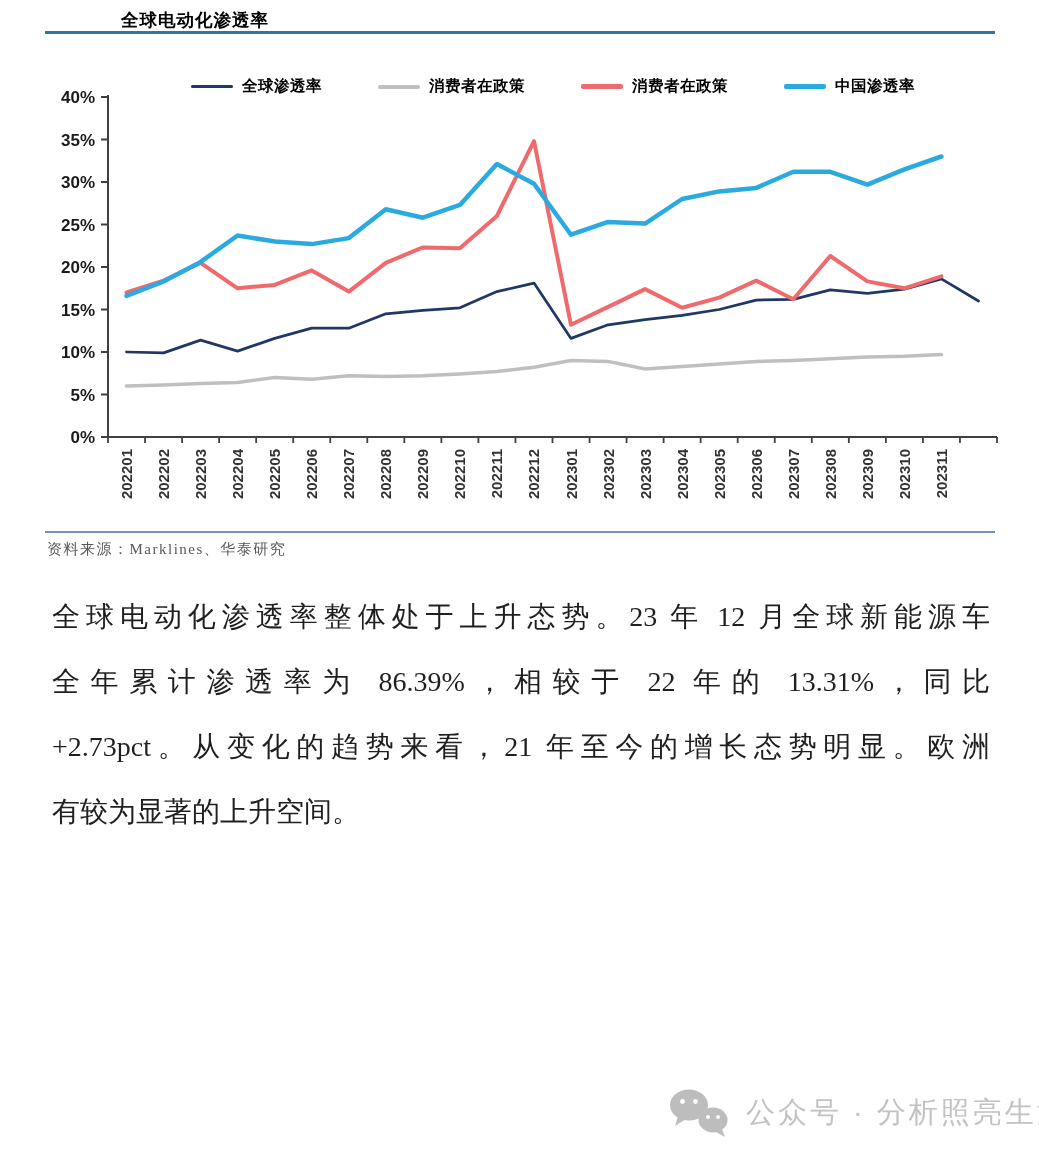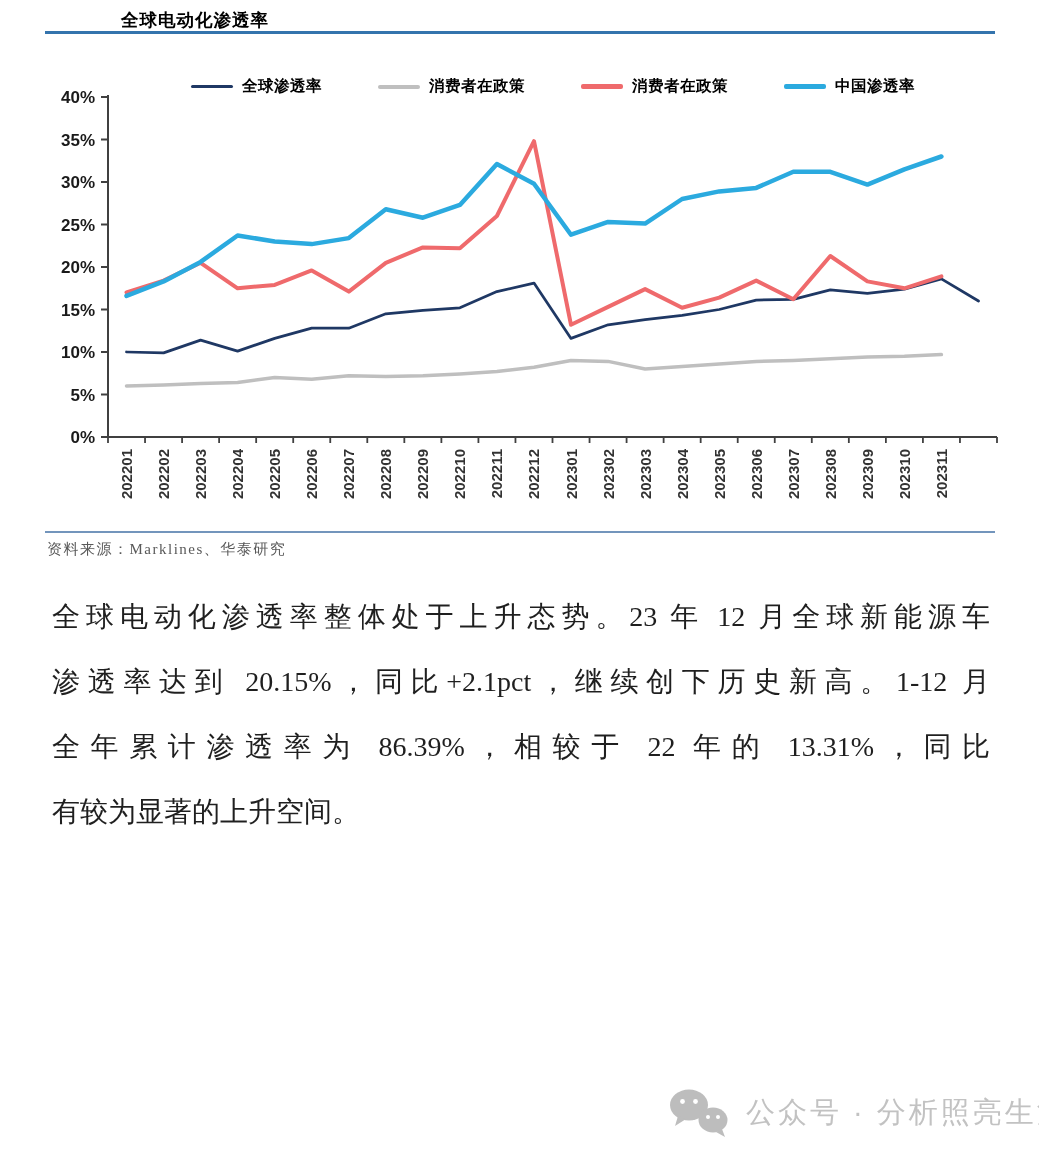--- a/index.html
+++ b/index.html
@@ -128,22 +128,22 @@
     <polyline points="126.5,386.0 163.6,385.1 200.6,383.4 237.6,382.6 274.7,377.5 311.7,379.2 348.8,375.8 385.8,376.6 422.9,375.8 459.9,374.1 496.9,371.6 534.0,367.3 571.0,360.5 608.1,361.4 645.1,369.0 682.1,366.4 719.2,363.9 756.2,361.4 793.3,360.5 830.3,358.8 867.4,357.1 904.4,356.3 941.4,354.6" fill="none" stroke="#BFBFBF" stroke-width="3.5" stroke-linejoin="round" stroke-linecap="round"></polyline>
     <polyline points="126.5,292.5 163.6,280.6 200.6,262.8 237.6,288.3 274.7,284.9 311.7,270.4 348.8,291.6 385.8,262.8 422.9,247.4 459.9,248.3 496.9,216.0 534.0,141.2 571.0,324.8 608.1,306.9 645.1,289.1 682.1,307.8 719.2,297.6 756.2,280.6 793.3,299.3 830.3,256.0 867.4,281.4 904.4,288.3 941.4,276.4" fill="none" stroke="#EF6A6C" stroke-width="4" stroke-linejoin="round" stroke-linecap="round"></polyline>
     <polyline points="126.5,295.9 163.6,281.4 200.6,261.9 237.6,235.5 274.7,241.5 311.7,244.1 348.8,238.1 385.8,209.2 422.9,217.7 459.9,204.9 496.9,164.1 534.0,183.7 571.0,234.7 608.1,221.9 645.1,223.6 682.1,199.0 719.2,191.4 756.2,187.9 793.3,171.8 830.3,171.8 867.4,184.6 904.4,169.3 941.4,156.5" fill="none" stroke="#2BAADF" stroke-width="4.5" stroke-linejoin="round" stroke-linecap="round"></polyline>
   </svg>
 
 <div class="bottom-rule"></div>
 <div class="source-row">资料来源：Marklines、华泰研究</div>
 
 <div class="para" id="para">
     <div class="pline">全球电动化渗透率整体处于上升态势。23 年 12 月全球新能源车</div>
-    <div class="pline">渗透率达到 20.15%，同比+2.1pct，继续创下历史新高。1-12 月</div>
     <div class="pline">全年累计渗透率为 86.39%，相较于 22 年的 13.31%，同比</div>
+    <div class="pline">+2.73pct。从变化的趋势来看，21 年至今的增长态势明显。欧洲</div>
     <div class="pline last">有较为显著的上升空间。</div>
   </div>
 
 <div class="watermark">
   <svg width="64" height="50" viewBox="0 0 64 50">
     <g fill="#bdbdbd">
       <ellipse cx="21" cy="17" rx="19" ry="15.5"></ellipse>
       <path d="M10 28 L7 38 L18 31 Z"></path>
       <ellipse cx="45" cy="32" rx="14.5" ry="12.5"></ellipse>
       <path d="M54 41 L57 49 L48 44 Z"></path>

